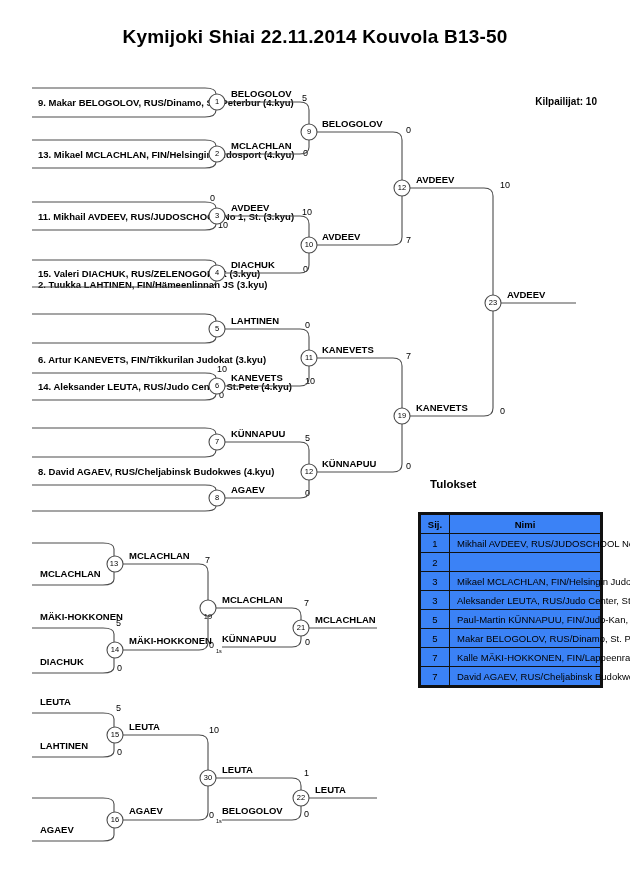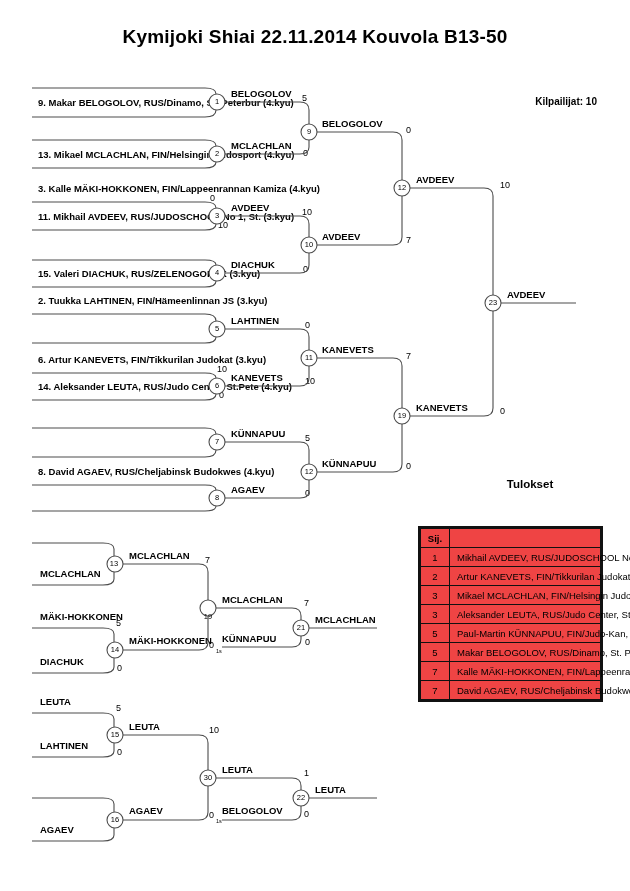--- a/index.html
+++ b/index.html
@@ -7,24 +7,24 @@
         font-family:"Liberation Sans",sans-serif;color:#000;}
   .title{position:absolute;left:0;top:26px;width:630px;text-align:center;
          font-size:19px;font-weight:bold;letter-spacing:.2px;z-index:1;}
   .kilp{position:absolute;right:33px;top:53px;font-size:10px;font-weight:bold;z-index:1;margin-top:43px;}
   .t{position:absolute;font-size:9.5px;line-height:10px;white-space:nowrap;z-index:1;font-weight:bold;}
   .sc{position:absolute;font-size:9px;line-height:9px;white-space:nowrap;z-index:1;}
   .note{position:absolute;font-size:5.5px;line-height:6px;white-space:nowrap;z-index:3;}
   .cn{position:absolute;width:18px;text-align:center;font-size:7.5px;line-height:8px;z-index:3;}
   #lines{position:absolute;left:0;top:0;z-index:2;pointer-events:none;}
   
-  .res-title{position:absolute;left:430px;top:478px;width:200px;text-align:center;
+  .res-title{position:absolute;left:430px;top:478px;width:200px;
              font-size:11.5px;font-weight:bold;z-index:1;}
-  .res{position:absolute;left:418px;top:526px;width:179px;border:3px solid #111;
-       background:#ef4444;z-index:1;font-size:9.5px;}
+  .res{position:absolute;left:418px;top:512px;width:179px;border:3px solid #111;
+       background:#3b82f6;z-index:1;font-size:9.5px;}
   .rrow{display:flex;height:18px;border-top:1px solid #111;align-items:stretch;}
   .rrow.head{border-top:none;font-weight:bold;}
   .rsij{width:28px;flex:none;border-right:1px solid #111;display:flex;
         align-items:center;justify-content:center;}
   .rnimi{position:relative;flex:1;}
   .rnimi span{position:absolute;left:7px;top:50%;transform:translateY(-50%);white-space:nowrap;}
   .rrow.head .rnimi span{left:50%;transform:translate(-50%,-50%);}
 </style>
 </head>
 <body>
@@ -115,24 +115,23 @@
   <span class="cn" style="left:106px;top:646px">14</span>
   <span class="cn" style="left:199px;top:613px">19</span>
   <span class="cn" style="left:292px;top:624px">21</span>
   <span class="cn" style="left:106px;top:731px">15</span>
   <span class="cn" style="left:106px;top:816px">16</span>
   <span class="cn" style="left:199px;top:774px">30</span>
   <span class="cn" style="left:292px;top:794px">22</span>
 
   <span class="t" style="left:38px;top:98px">9. Makar BELOGOLOV, RUS/Dinamo, St. Peterbur (4.kyu)</span>
   <span class="t" style="left:38px;top:150px">13. Mikael MCLACHLAN, FIN/Helsingin Judosport (4.kyu)</span>
-  <span class="t" style="left:38px;top:184px">3. Kalle MÄKI-HOKKONEN, FIN/Lappeenrannan Kamiza (4.kyu)</span>
   <span class="t" style="left:38px;top:212px">11. Mikhail AVDEEV, RUS/JUDOSCHOOL No 1, St. (3.kyu)</span>
   <span class="t" style="left:38px;top:269px">15. Valeri DIACHUK, RUS/ZELENOGORSK (3.kyu)</span>
-  <span class="t" style="left:38px;top:296px">2. Tuukka LAHTINEN, FIN/Hämeenlinnan JS (3.kyu)</span>
+  <span class="t" style="left:38px;top:280px">2. Tuukka LAHTINEN, FIN/Hämeenlinnan JS (3.kyu)</span>
   <span class="t" style="left:38px;top:355px">6. Artur KANEVETS, FIN/Tikkurilan Judokat (3.kyu)</span>
   <span class="t" style="left:38px;top:382px">14. Aleksander LEUTA, RUS/Judo Center, St.Pete (4.kyu)</span>
   <span class="t" style="left:38px;top:467px">8. David AGAEV, RUS/Cheljabinsk Budokwes (4.kyu)</span>
 
   <span class="t" style="left:231px;top:89px">BELOGOLOV</span>
   <span class="t" style="left:231px;top:141px">MCLACHLAN</span>
   <span class="t" style="left:231px;top:203px">AVDEEV</span>
   <span class="t" style="left:231px;top:260px">DIACHUK</span>
   <span class="t" style="left:231px;top:316px">LAHTINEN</span>
   <span class="t" style="left:231px;top:373px">KANEVETS</span>
@@ -195,32 +194,32 @@
   <span class="sc" style="left:209px;top:726px">10</span>
   <span class="sc" style="left:209px;top:811px">0</span>
   <span class="note" style="left:216px;top:818px">1s</span>
   <span class="sc" style="left:304px;top:769px">1</span>
   <span class="sc" style="left:304px;top:810px">0</span>
 
   <div class="res-title">Tulokset</div>
   <div class="res">
     <div class="rrow head">
       <div class="rsij">Sij.</div>
+      <div class="rnimi">
+          <span>Nimi</span>
+        </div>
     </div>
     <div class="rrow">
       <div class="rsij">1</div>
       <div class="rnimi">
           <span>Mikhail AVDEEV, RUS/JUDOSCHOOL No 1, St.</span>
         </div>
     </div>
     <div class="rrow">
       <div class="rsij">2</div>
-      <div class="rnimi">
-          <span>Artur KANEVETS, FIN/Tikkurilan Judokat</span>
-        </div>
     </div>
     <div class="rrow">
       <div class="rsij">3</div>
       <div class="rnimi">
           <span>Mikael MCLACHLAN, FIN/Helsingin Judosport</span>
         </div>
     </div>
     <div class="rrow">
       <div class="rsij">3</div>
       <div class="rnimi">

